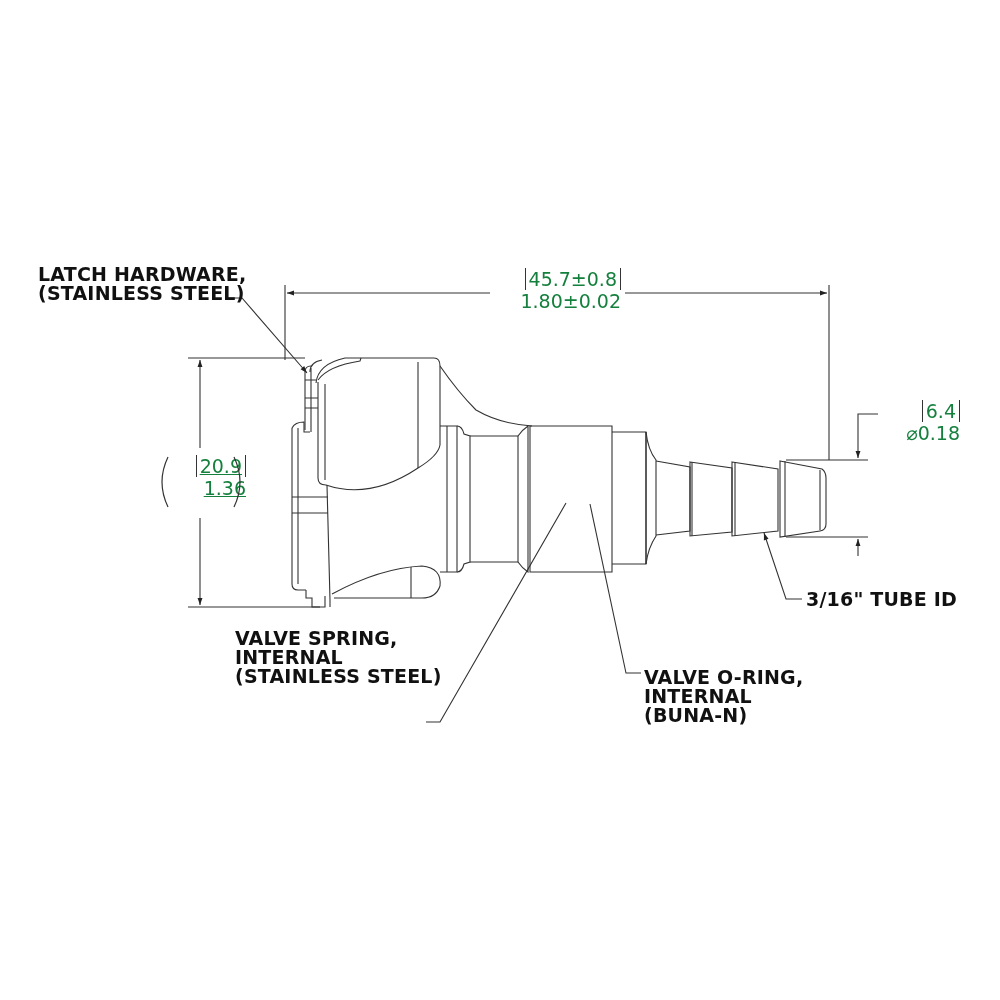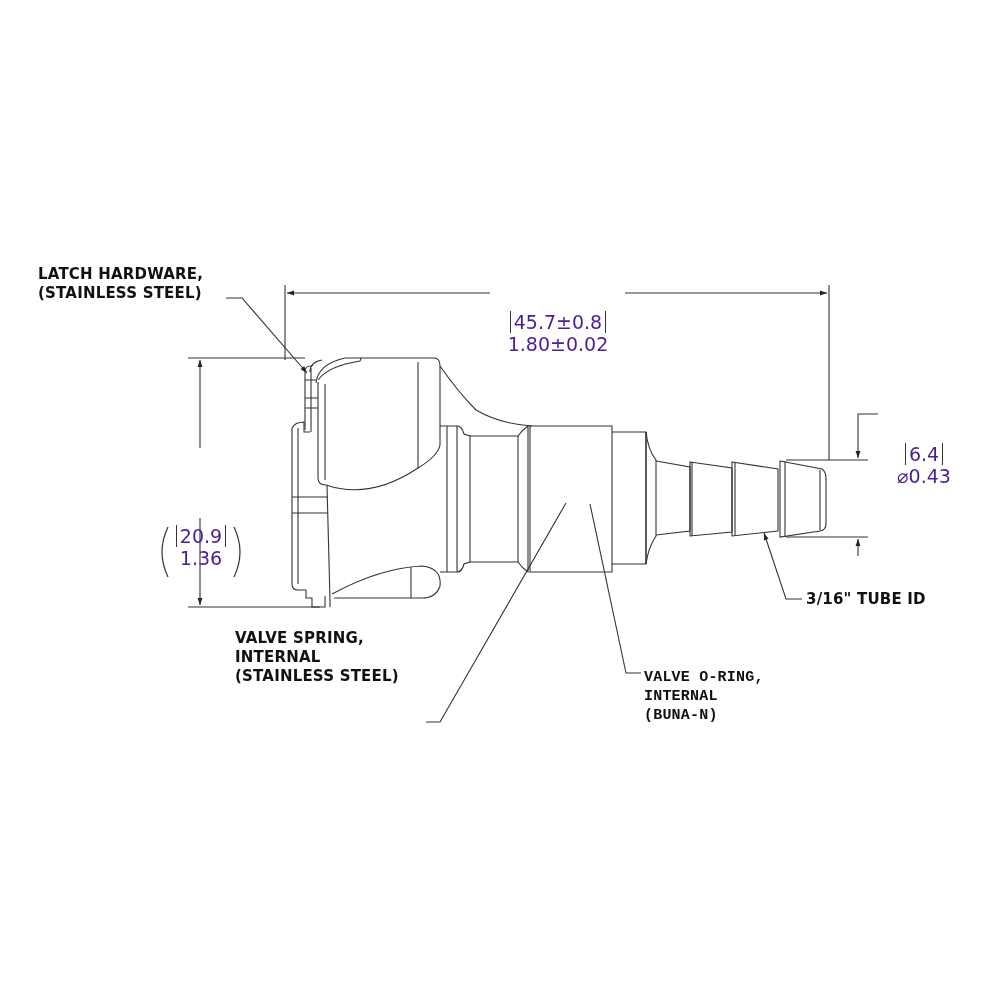--- a/index.html
+++ b/index.html
@@ -1,19 +1,19 @@
 <!DOCTYPE html>
 <html><head>
 <meta charset="utf-8">
 <style>
   html, body { margin:0; padding:0; background:#ffffff; }
   body { width:1000px; height:1000px; position:relative; overflow:hidden; font-family:"DejaVu Sans", sans-serif; }
   svg { position:absolute; left:0; top:0; }
-  .callout { position:absolute; font-family:"DejaVu Sans", sans-serif; font-weight:bold; font-size:15px; line-height:19px; color:#111; letter-spacing:0.2px; white-space:nowrap; }
-  .dim { position:absolute; font-family:"DejaVu Sans", sans-serif; font-size:19px; line-height:22px; color:#4c1d95; white-space:nowrap; text-align:center;margin-top:43px; }
+  .callout { position:absolute; font-family:"DejaVu Sans", sans-serif; font-weight:bold; font-size:19px; line-height:19px; color:#111; letter-spacing:0.2px; white-space:nowrap; }
+  .dim { position:absolute; font-family:"DejaVu Sans", sans-serif; font-size:19px; line-height:22px; color:#15803d; white-space:nowrap; text-align:right; }
   .bracket { border-left:1.3px solid #333; border-right:1.3px solid #333; padding:0 3px; }
 </style>
 </head>
 <body>
 
 <svg width="1000" height="1000" viewBox="0 0 1000 1000">
   <defs>
     <marker id="arr" viewBox="0 0 10 10" refX="10" refY="5" markerWidth="9" markerHeight="7" orient="auto-start-reverse" markerUnits="userSpaceOnUse">
       <path d="M0,1.5 L10,5 L0,8.5 z" fill="#222"></path>
     </marker>
@@ -101,40 +101,40 @@
   <div>LATCH HARDWARE,</div>
   <div>(STAINLESS STEEL)</div>
 </div>
 
 <div class="callout" style="left:235px; top:629px;">
   <div>VALVE SPRING,</div>
   <div>INTERNAL</div>
   <div>(STAINLESS STEEL)</div>
 </div>
 
-<div class="callout" style="left:644px; top:668px;font-family:Liberation Mono, monospace;">
+<div class="callout" style="left:644px; top:668px;">
   <div>VALVE O-RING,</div>
   <div>INTERNAL</div>
   <div>(BUNA-N)</div>
 </div>
 
 <div class="callout" style="left:806px; top:590px;">
   <div>3/16" TUBE ID</div>
 </div>
 
 <div class="dim" style="left:495px; top:268px; width:126px;">
   <div><span class="bracket">45.7±0.8</span></div>
   <div>1.80±0.02</div>
 </div>
 
-<div class="dim" style="left:156px; top:482px; width:90px;">
+<div class="dim" style="left:156px; top:455px; width:90px;text-decoration:underline;">
   <svg width="90" height="54" style="position:absolute;left:0;top:0;">
     <path d="M12,2 Q0,27 12,52" stroke="#333" stroke-width="1.2" fill="none"></path>
     <path d="M78,2 Q90,27 78,52" stroke="#333" stroke-width="1.2" fill="none"></path>
   </svg>
   <div><span class="bracket">20.9</span></div>
   <div>1.36</div>
 </div>
 
 <div class="dim" style="left:888px; top:400px; width:72px;">
   <div><span class="bracket">6.4</span></div>
-  <div><span>⌀</span><span>0.43</span></div>
+  <div><span>⌀</span><span>0.18</span></div>
 </div>
 
 </body></html>

